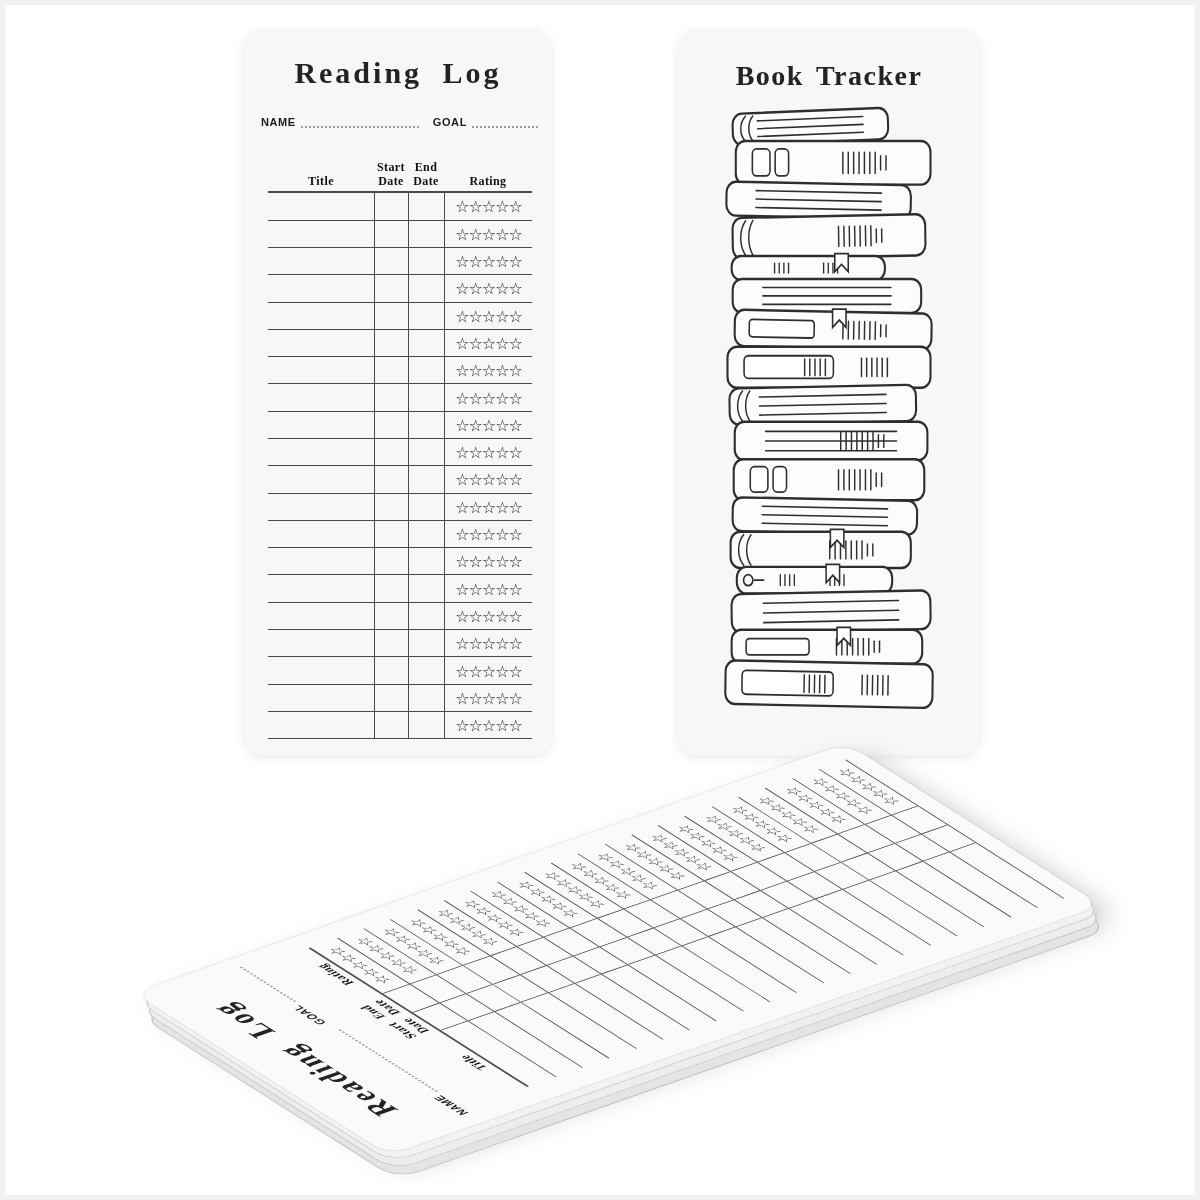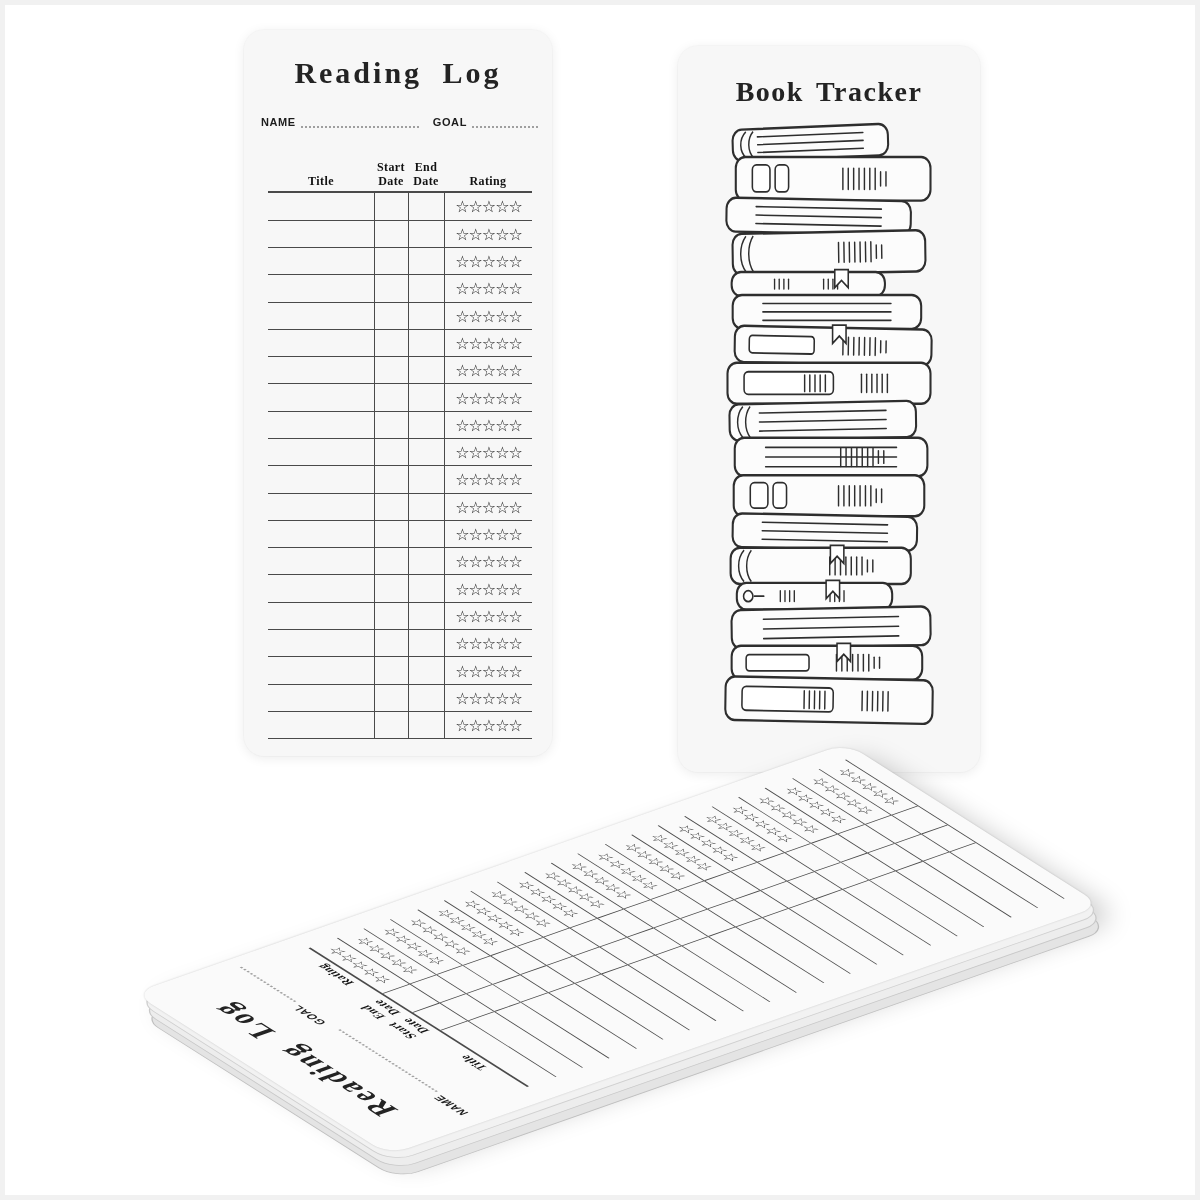--- a/index.html
+++ b/index.html
@@ -51,21 +51,21 @@
   .rl-row{display:flex;height:27.3px;box-sizing:border-box;border-bottom:1.4px solid var(--line);}
   .c{box-sizing:border-box;}
   .vl{border-left:1.3px solid var(--line);}
   .stars{
     display:flex;align-items:center;justify-content:center;
     font-family:"DejaVu Sans", sans-serif;
     font-size:16px;letter-spacing:-1px;color:#262626;padding-top:1px;
   }
 
   
-  .bt-card{left:662px;top:46px;width:302px;height:726px;}
+  .bt-card{left:662px;top:30px;width:302px;height:726px;}
   .bt-title{
     margin:30px 0 0 0;text-align:center;
     font-family:"Liberation Serif", "DejaVu Serif", serif;
     font-weight:600;font-size:28px;letter-spacing:1.5px;word-spacing:4px;
     color:var(--ink);
   }
   .books{position:absolute;top:76px;left:50%;margin-left:-116px;width:232px;height:606px;}
 
   
   .stack-area{position:absolute;left:0;top:0;width:1200px;height:1200px;pointer-events:none;}

